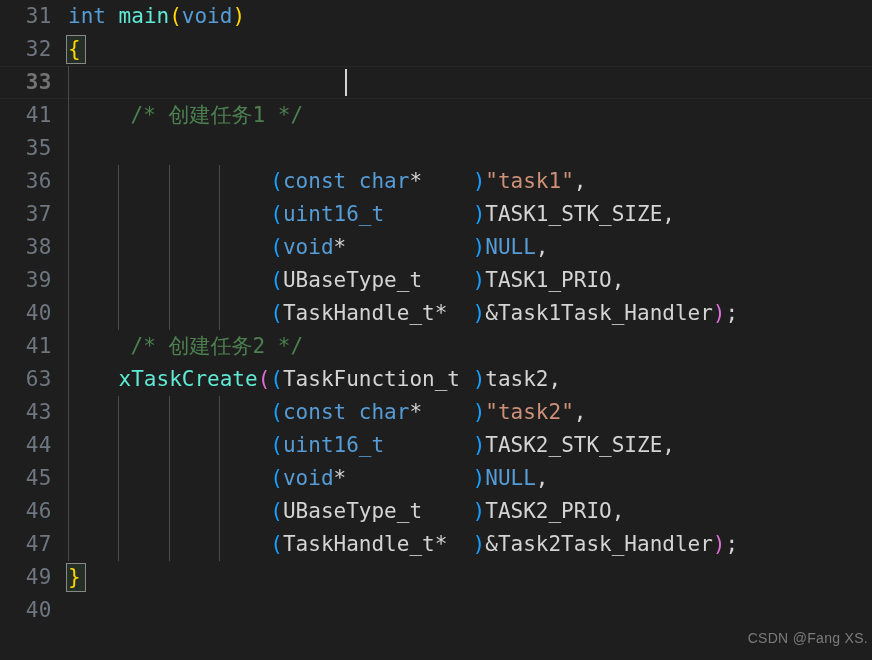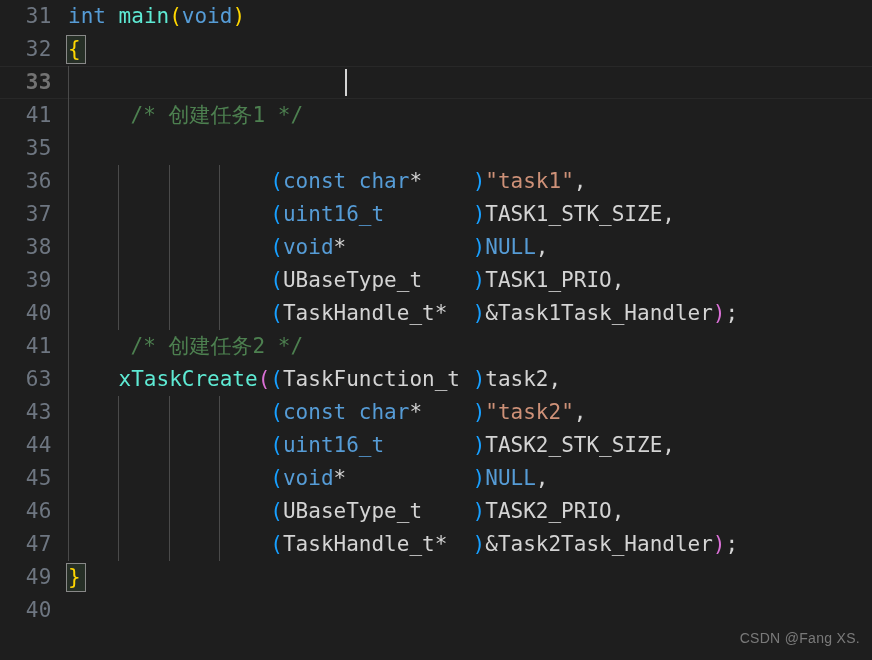--- a/index.html
+++ b/index.html
@@ -103,21 +103,21 @@
     top: 3px;
     width: 2px;
     height: 27px;
     background: #d4d4d4;
     z-index: 5;
   }
 
   
   #watermark {
     position: absolute;
-    right: 12px;
+    right: 4px;
     bottom: 14px;
     color: #8a8a8a;
     font-family: "Liberation Sans", sans-serif;
     font-size: 14px;
     letter-spacing: 0.3px;
     z-index: 10;
     opacity: 0.85;
   }
 </style>
 </head>

